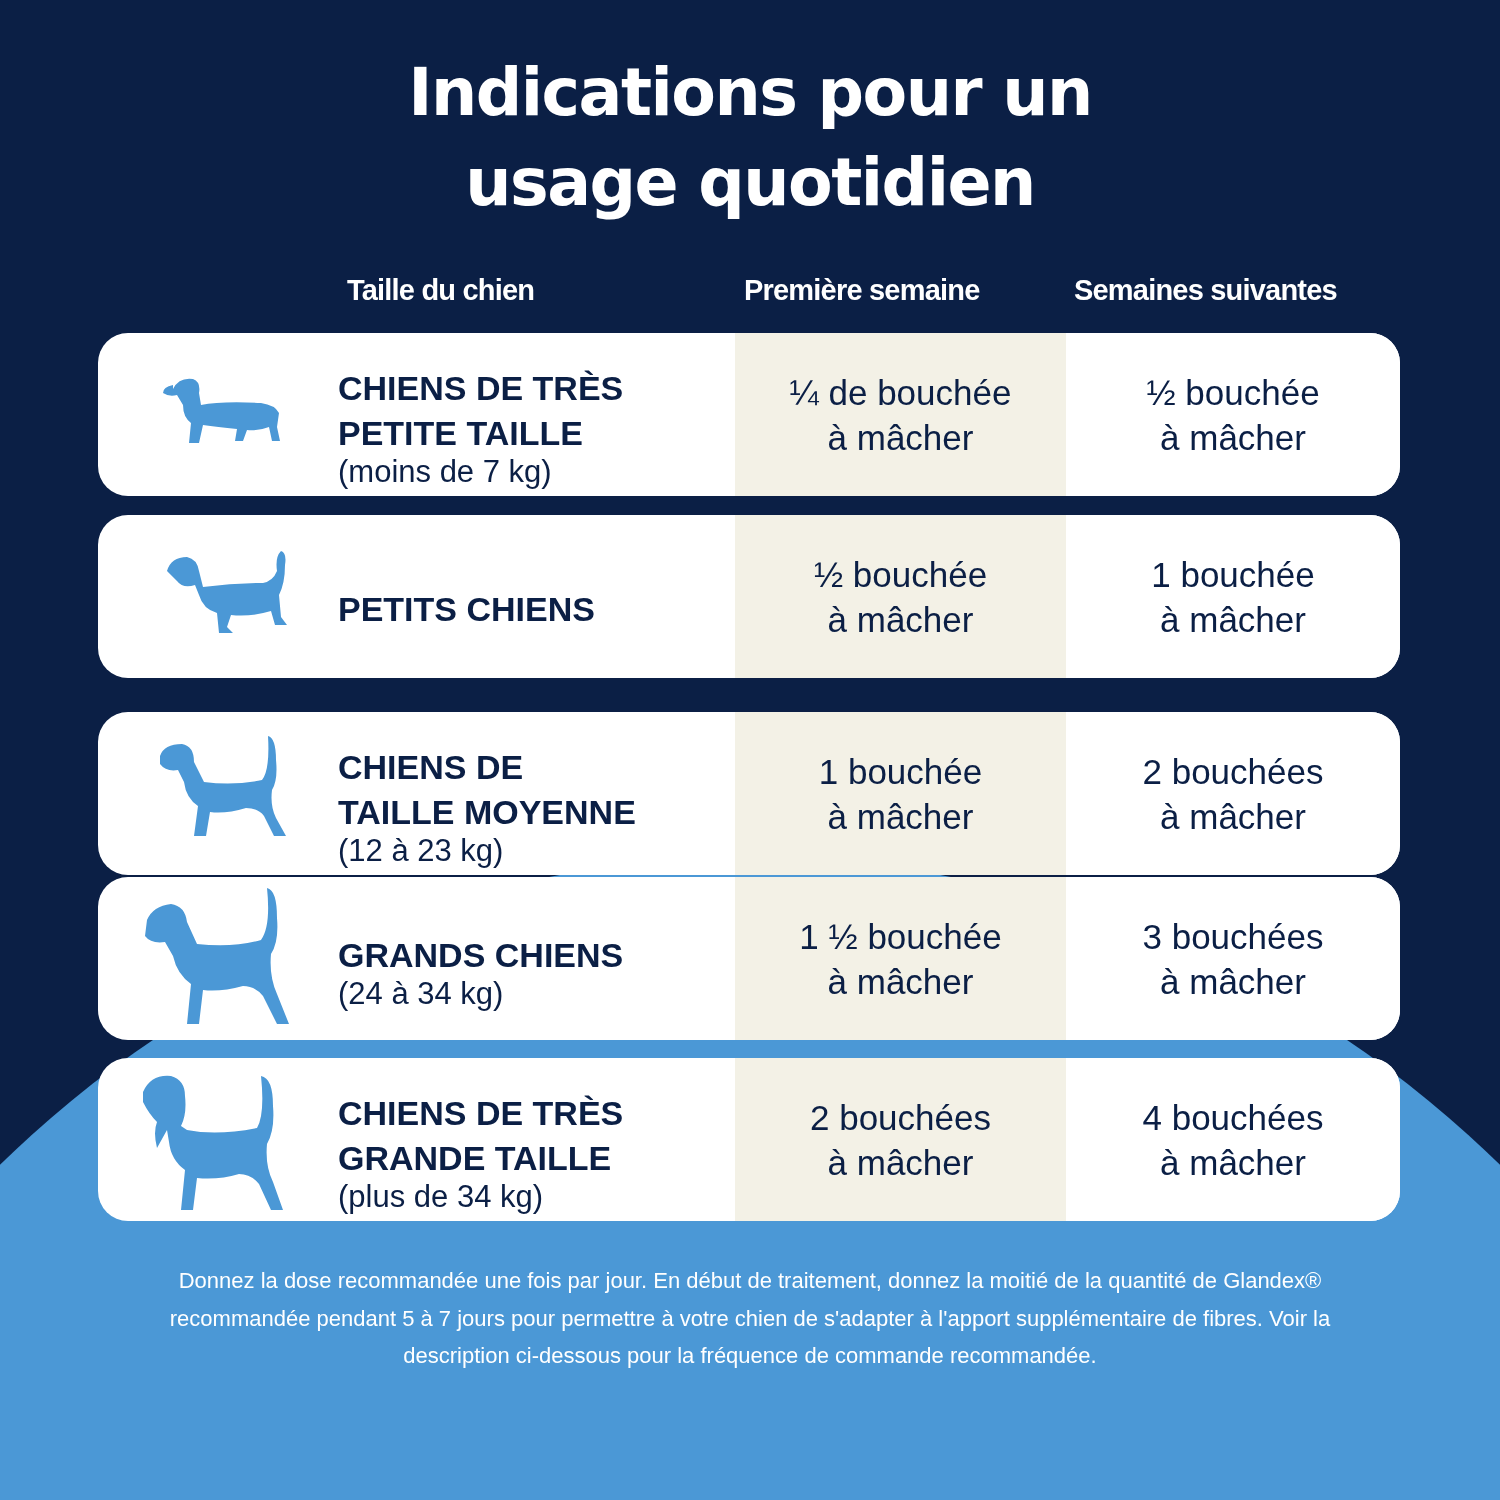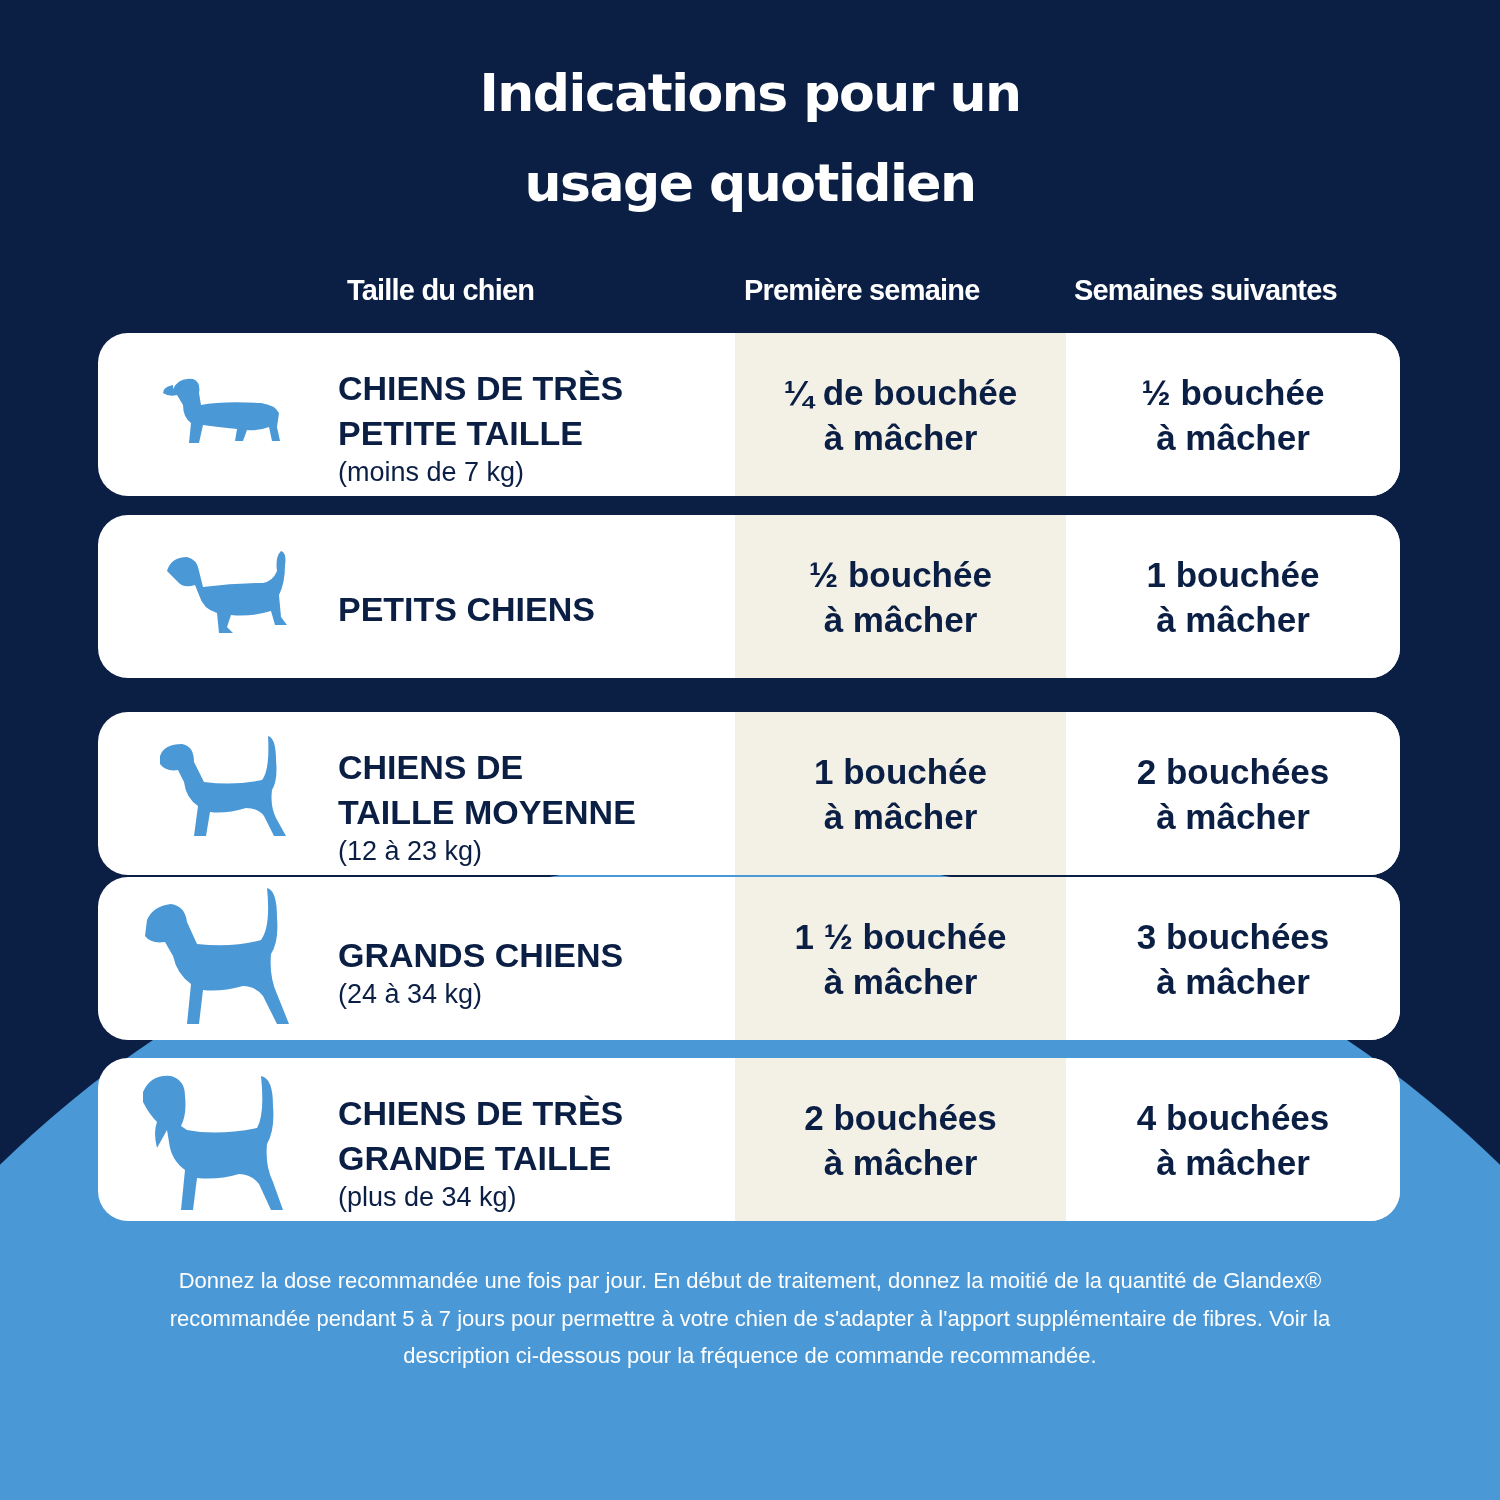--- a/index.html
+++ b/index.html
@@ -10,21 +10,21 @@
   }
   .bg-circle {
     position: absolute; left: -320px; top: 858px;
     width: 2140px; height: 2140px; border-radius: 50%;
     background: #4b98d6;
   }
   .title {
     position: absolute; left: 0; top: 48px; width: 1500px;
     text-align: center; color: #ffffff;
     font-family: "DejaVu Sans", sans-serif; font-weight: bold;
-    font-size: 52px; line-height: 90px; letter-spacing: -1.5px;
+    font-size: 65px; line-height: 90px; letter-spacing: -1.5px;
   }
   .col-head {
     position: absolute; top: 274px; color: #ffffff;
     font-family: Liberation Sans, sans-serif; font-weight: bold;
     font-size: 29px; letter-spacing: -0.8px; white-space: nowrap;
   }
   .row {
     position: absolute; left: 98px; width: 1302px; height: 163px;
     background: #ffffff; border-radius: 30px; overflow: hidden;
   }
@@ -36,27 +36,27 @@
     position: absolute; left: 240px; top: 0; height: 188px; width: 390px;
     display: flex; flex-direction: column; justify-content: center;
     color: #0b1f45;
   }
   .label .name {
     font-family: "Liberation Sans", sans-serif; font-weight: bold;
     font-size: 34px; line-height: 45px; white-space: pre-line;
   }
   .label .weight {
     font-family: "Liberation Sans", sans-serif;
-    font-size: 27px; line-height: 32px;
+    font-size: 31px; line-height: 32px;
   }
   .cell {
     position: absolute; top: 0; height: 163px;
     display: flex; align-items: center; justify-content: center;
     text-align: center; color: #0b1f45;
-    font-family: "Liberation Sans", sans-serif; font-weight: bold;
+    font-family: "Liberation Sans", sans-serif; font-weight: normal;
     font-size: 35px; line-height: 45px; white-space: pre-line;
   }
   .cell.first { left: 637px; width: 331px; background: #f3f1e6; }
   .cell.next { left: 968px; width: 334px; background: #ffffff; }
   .footer {
     position: absolute; left: 150px; top: 1262px; width: 1200px;
     text-align: center; color: #ffffff;
     font-family: "Liberation Sans", sans-serif;
     font-size: 22px; line-height: 37.5px;
   }

